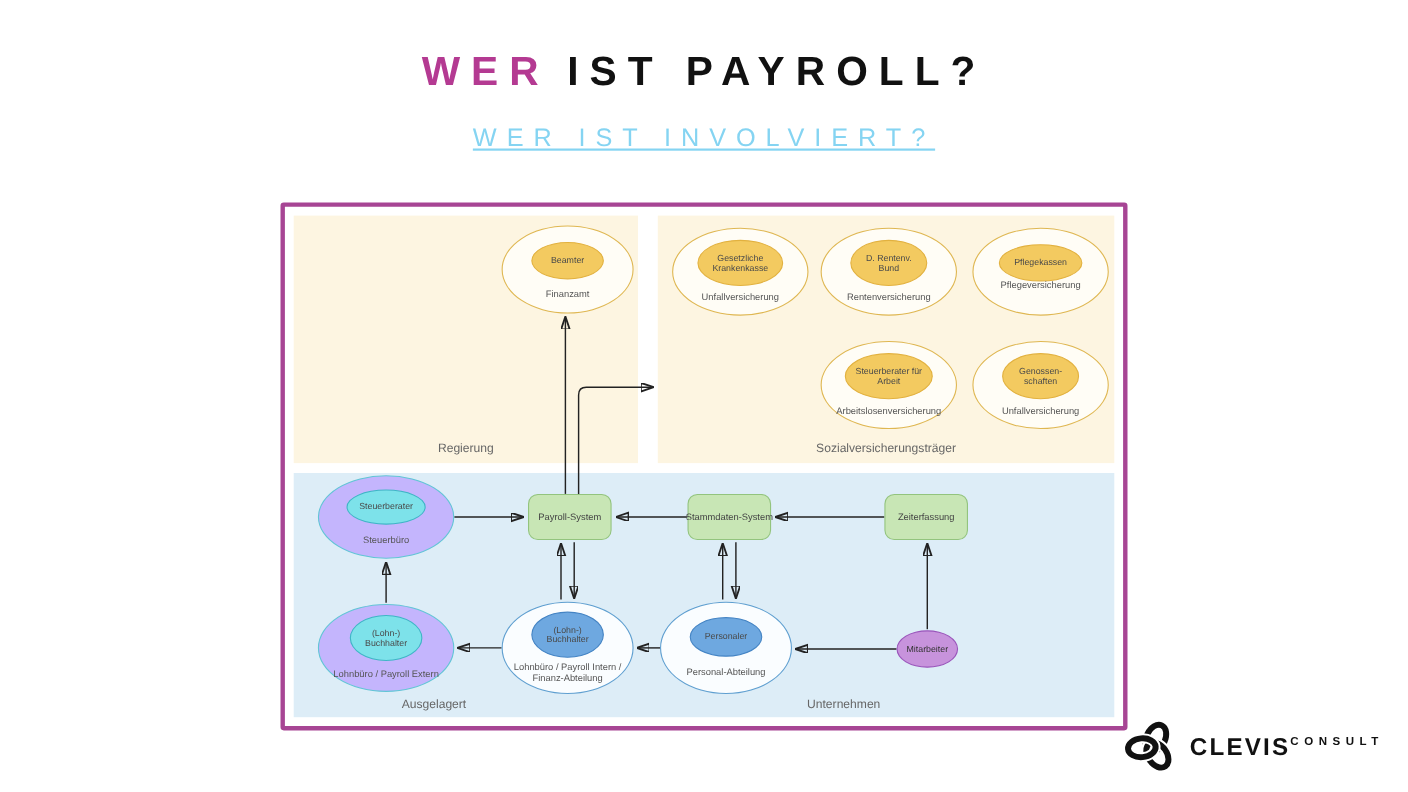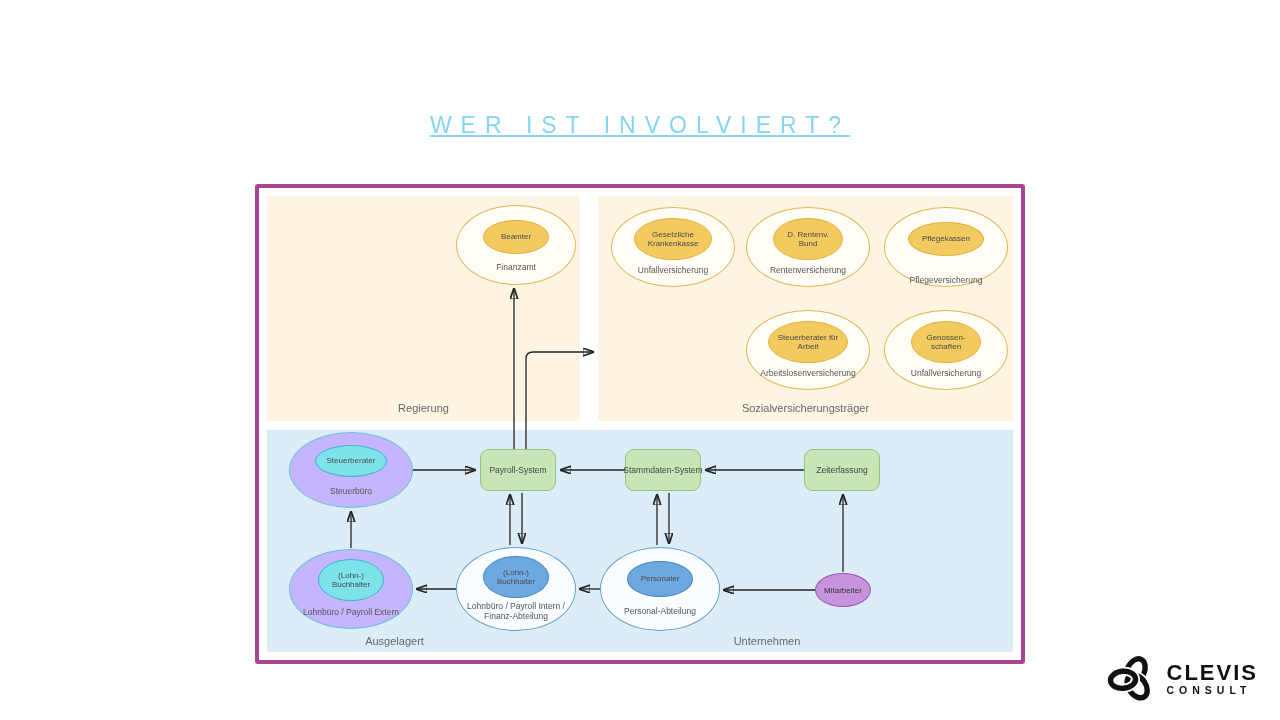--- a/index.html
+++ b/index.html
@@ -42,29 +42,32 @@
   .purple { border:1px solid #9a55bb; background:#c793dc; display:flex;
             align-items:center; justify-content:center; font-size:8px; color:#333; }
 
   
   .sys { position:absolute; width:76px; height:42px; background:#c8e6b5;
          border:1px solid #93c47e; border-radius:9px; display:flex; align-items:center;
          justify-content:center; font-size:8.5px; color:#444; white-space:nowrap; }
 
   
   .logo { position:absolute; right:22px; bottom:14px; display:flex; align-items:center; gap:8px; }
-  .logo-text { display:flex; flex-direction:column; align-items:flex-start; }
+  .logo-text { display:flex; flex-direction:row; align-items:flex-start; }
   .logo-brand { font-size:22px; font-weight:bold; letter-spacing:2px; color:#111; line-height:22px; }
   .logo-sub   { font-size:10.5px; font-weight:bold; letter-spacing:5px; color:#111; line-height:12px; }
 </style>
 </head>
 <body>
 
 <div class="slide">
 
+  <div class="title">
+    <span class="hi">WER</span><span>IST PAYROLL?</span>
+  </div>
   <div class="subtitle">WER IST INVOLVIERT?</div>
 
   <div class="diagram">
 
     <div class="region cream" style="left:8px; top:8px; width:313px; height:225px;">
       <div class="region-label" style="left:0; width:100%; bottom:7px;">Regierung</div>
     </div>
     <div class="region cream" style="left:339px; top:8px; width:415px; height:225px;">
       <div class="region-label" style="left:0; width:100%; bottom:7px;">Sozialversicherungsträger</div>
     </div>
@@ -105,21 +108,21 @@
       <div class="nlabel" style="bottom:11px;">Unfallversicherung</div>
     </div>
 
     <div class="node gold" style="left:487px; top:19px; width:124px; height:80px;">
       <div class="inner" style="top:10px; width:70px; height:42px;">D. Rentenv. Bund</div>
       <div class="nlabel" style="bottom:11px;">Rentenversicherung</div>
     </div>
 
     <div class="node gold" style="left:625px; top:19px; width:124px; height:80px;">
       <div class="inner" style="top:14px; width:76px; height:34px;">Pflegekassen</div>
-      <div class="nlabel" style="bottom:1px;">Pflegeversicherung</div>
+      <div class="nlabel" style="bottom:22px;">Pflegeversicherung</div>
     </div>
 
     <div class="node gold" style="left:487px; top:122px; width:124px; height:80px;">
       <div class="inner" style="top:10px; width:80px; height:42px;">Steuerberater für Arbeit</div>
       <div class="nlabel" style="bottom:11px;">Arbeitslosenversicherung</div>
     </div>
 
     <div class="node gold" style="left:625px; top:122px; width:124px; height:80px;">
       <div class="inner" style="top:10px; width:70px; height:42px;">Genossen- schaften</div>
       <div class="nlabel" style="bottom:11px;">Unfallversicherung</div>

